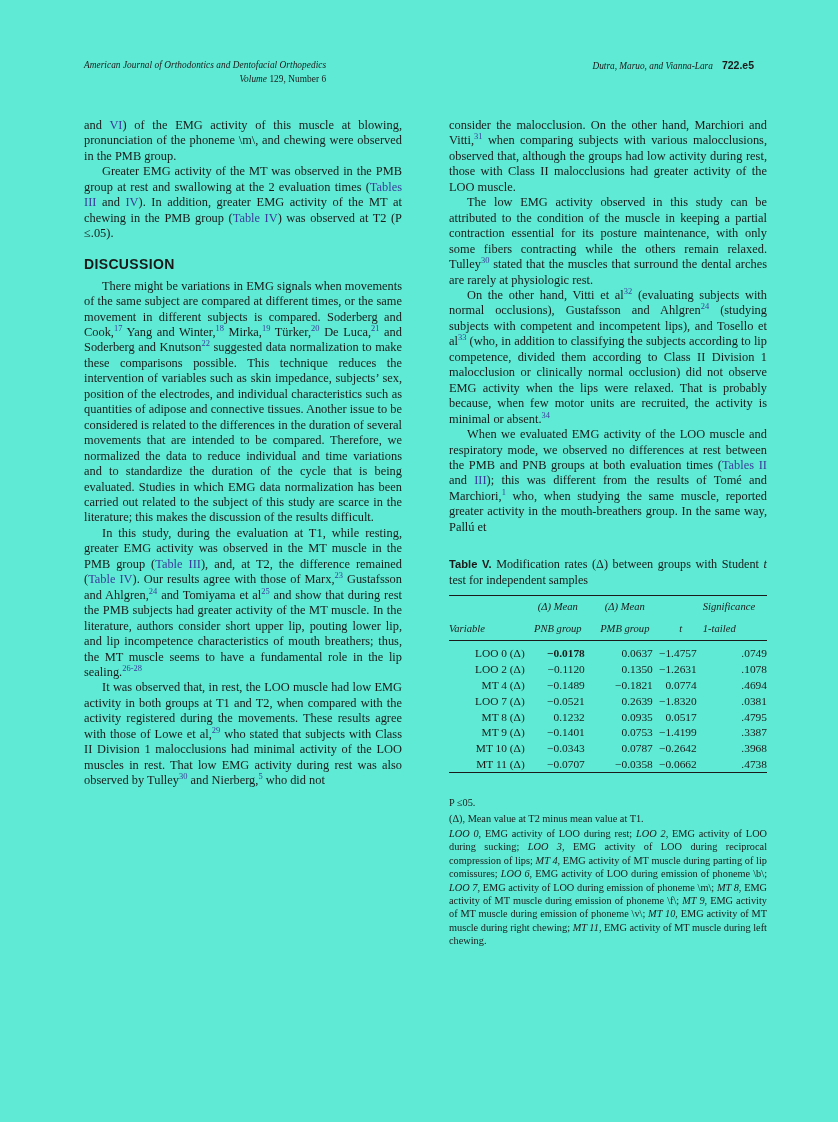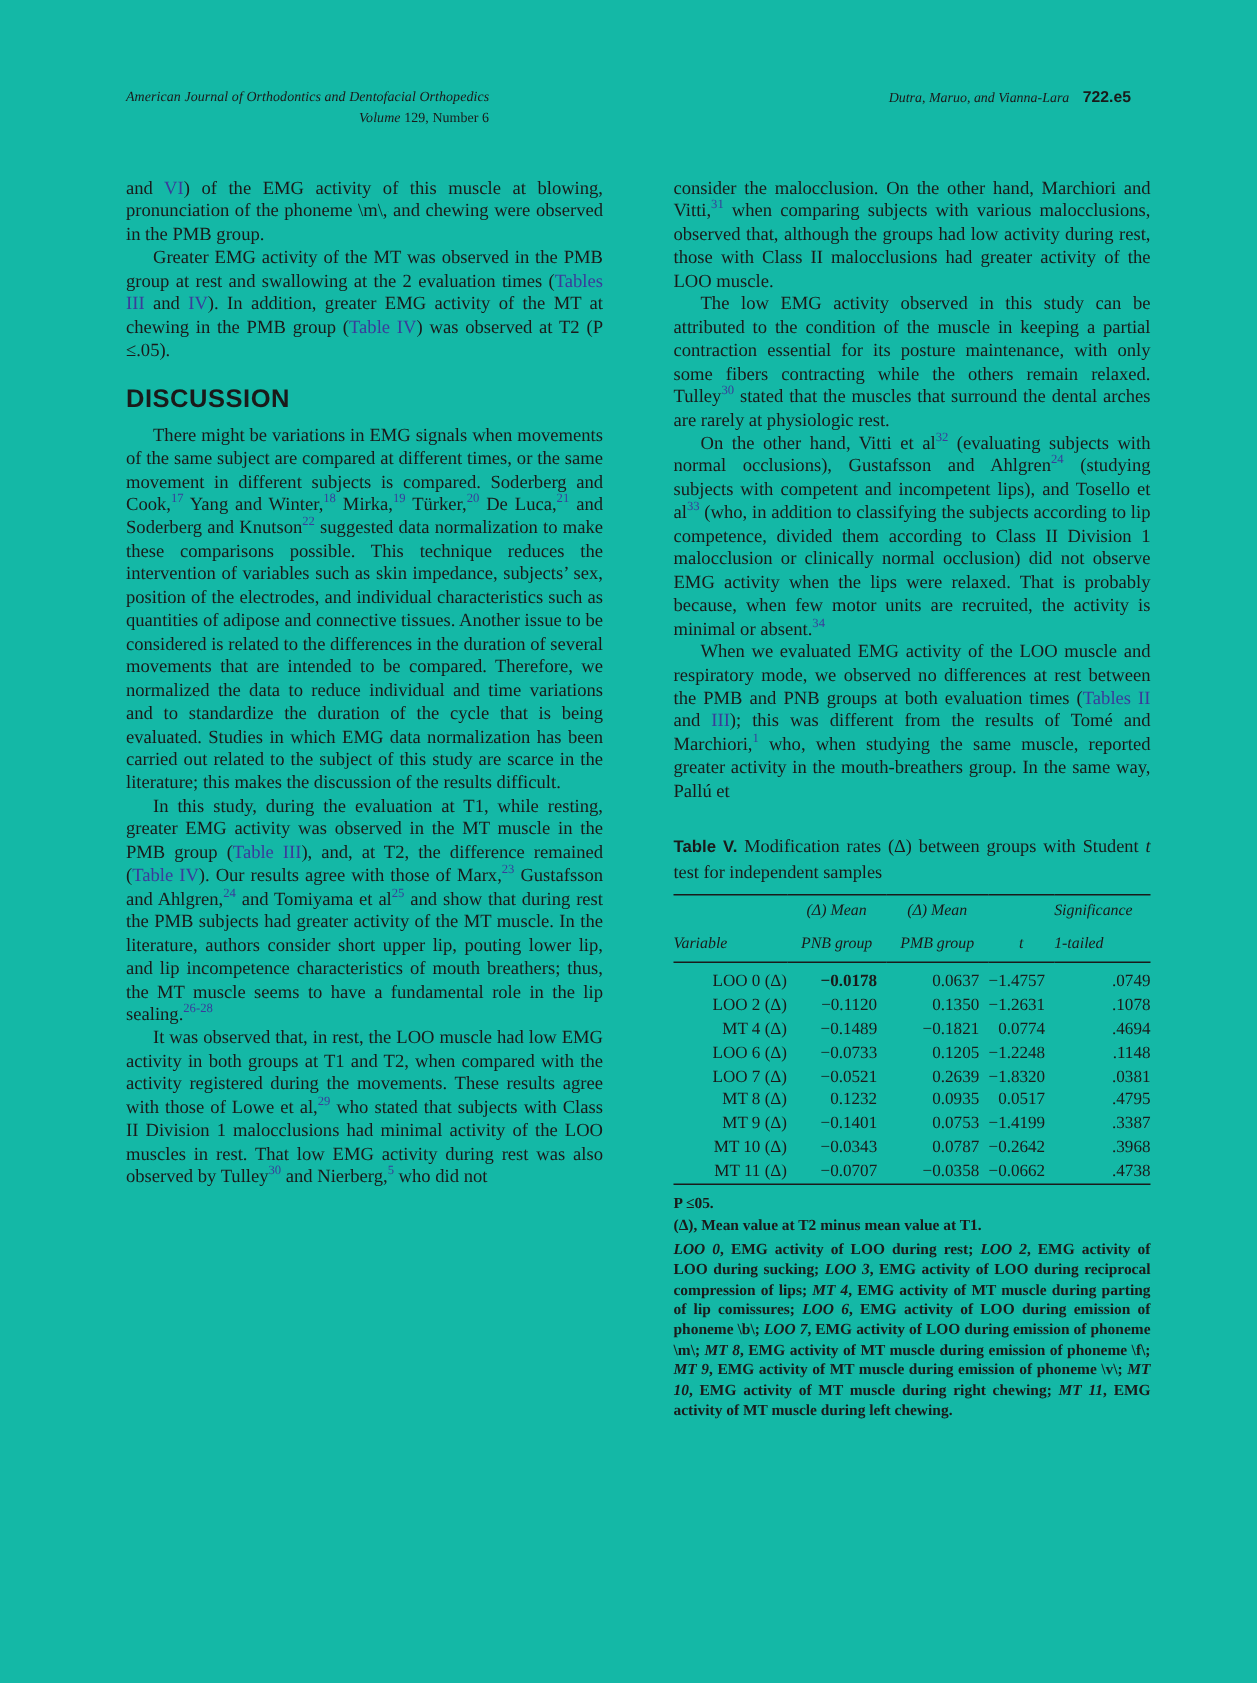--- a/index.html
+++ b/index.html
@@ -4,21 +4,21 @@
 <style>
   html, body {
     margin: 0;
     padding: 0;
     background: #ffffff;
   }
   .page {
     position: relative;
     width: 838px;
     height: 1122px;
-    background: #14b8a6;
+    background: #5eead4;
     overflow: hidden;
     font-family: "Liberation Serif", "DejaVu Serif", serif;
     color: #1a1a1a;
   }
 
   
   .runhead {
     position: absolute;
     left: 84px;
     top: 58px;
@@ -81,21 +81,21 @@
   sup {
     font-size: 0.68em;
     vertical-align: super;
     line-height: 0;
   }
   sup.ref { color: #3b3b9b; }
 
   h2.section {
     font-family: "Liberation Sans", sans-serif;
     font-weight: bold;
-    font-size: 17px;
+    font-size: 14px;
     letter-spacing: 0.35px;
     margin: 14px 0 7px 0;
   }
 
   
   .tablewrap {
     margin-top: 22px;
     width: 318px;
   }
   .table-caption {
@@ -145,25 +145,24 @@
 
   .rule-top    { border-top: 1.4px solid #1a1a1a; }
 
   .tbl-rule {
     height: 0;
     border-top: 1.2px solid #1a1a1a;
     margin: 0;
   }
 
   .footnotes {
-    margin-top: 6px;
+    margin-top: 23px;
     font-size: 10.3px;
     line-height: 13.4px;
     text-align: justify;
-    font-weight: bold;
   }
   .footnotes p { margin: 0 0 2px 0; }
   .footnotes .ital { font-style: italic; }
   .fn-defs { text-align: justify; }
 </style>
 </head>
 <body>
 
 <div class="page">
 
@@ -244,27 +243,20 @@
                 <td class="sig">.1078</td>
               </tr>
               <tr>
                 <td class="var">MT 4 (Δ)</td>
                 <td class="num">−0.1489</td>
                 <td class="num">−0.1821</td>
                 <td class="num">0.0774</td>
                 <td class="sig">.4694</td>
               </tr>
               <tr>
-                <td class="var">LOO 6 (Δ)</td>
-                <td class="num">−0.0733</td>
-                <td class="num">0.1205</td>
-                <td class="num">−1.2248</td>
-                <td class="sig">.1148</td>
-              </tr>
-              <tr>
                 <td class="var">LOO 7 (Δ)</td>
                 <td class="num">−0.0521</td>
                 <td class="num">0.2639</td>
                 <td class="num">−1.8320</td>
                 <td class="sig">.0381</td>
               </tr>
               <tr>
                 <td class="var">MT 8 (Δ)</td>
                 <td class="num">0.1232</td>
                 <td class="num">0.0935</td>

